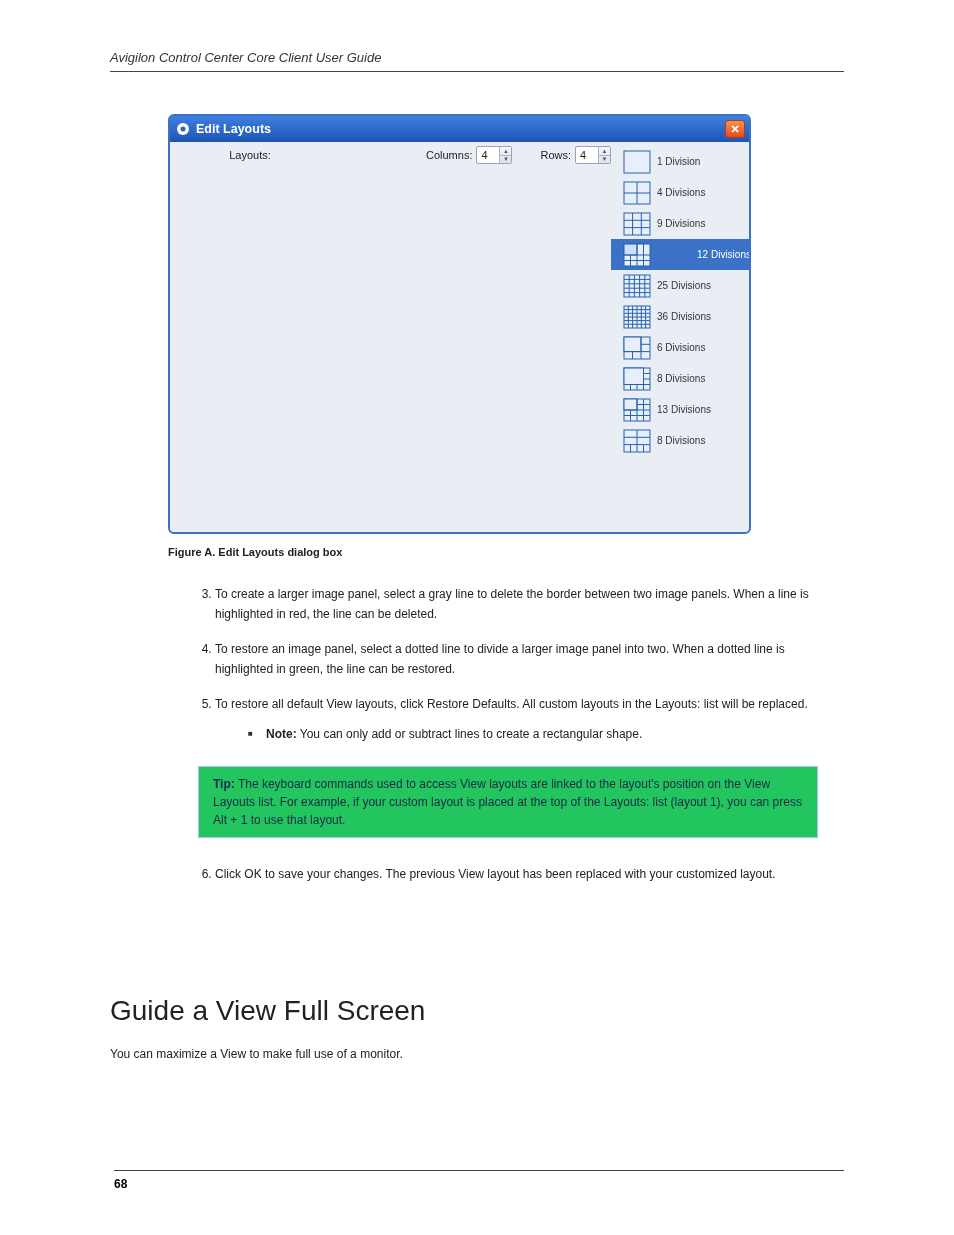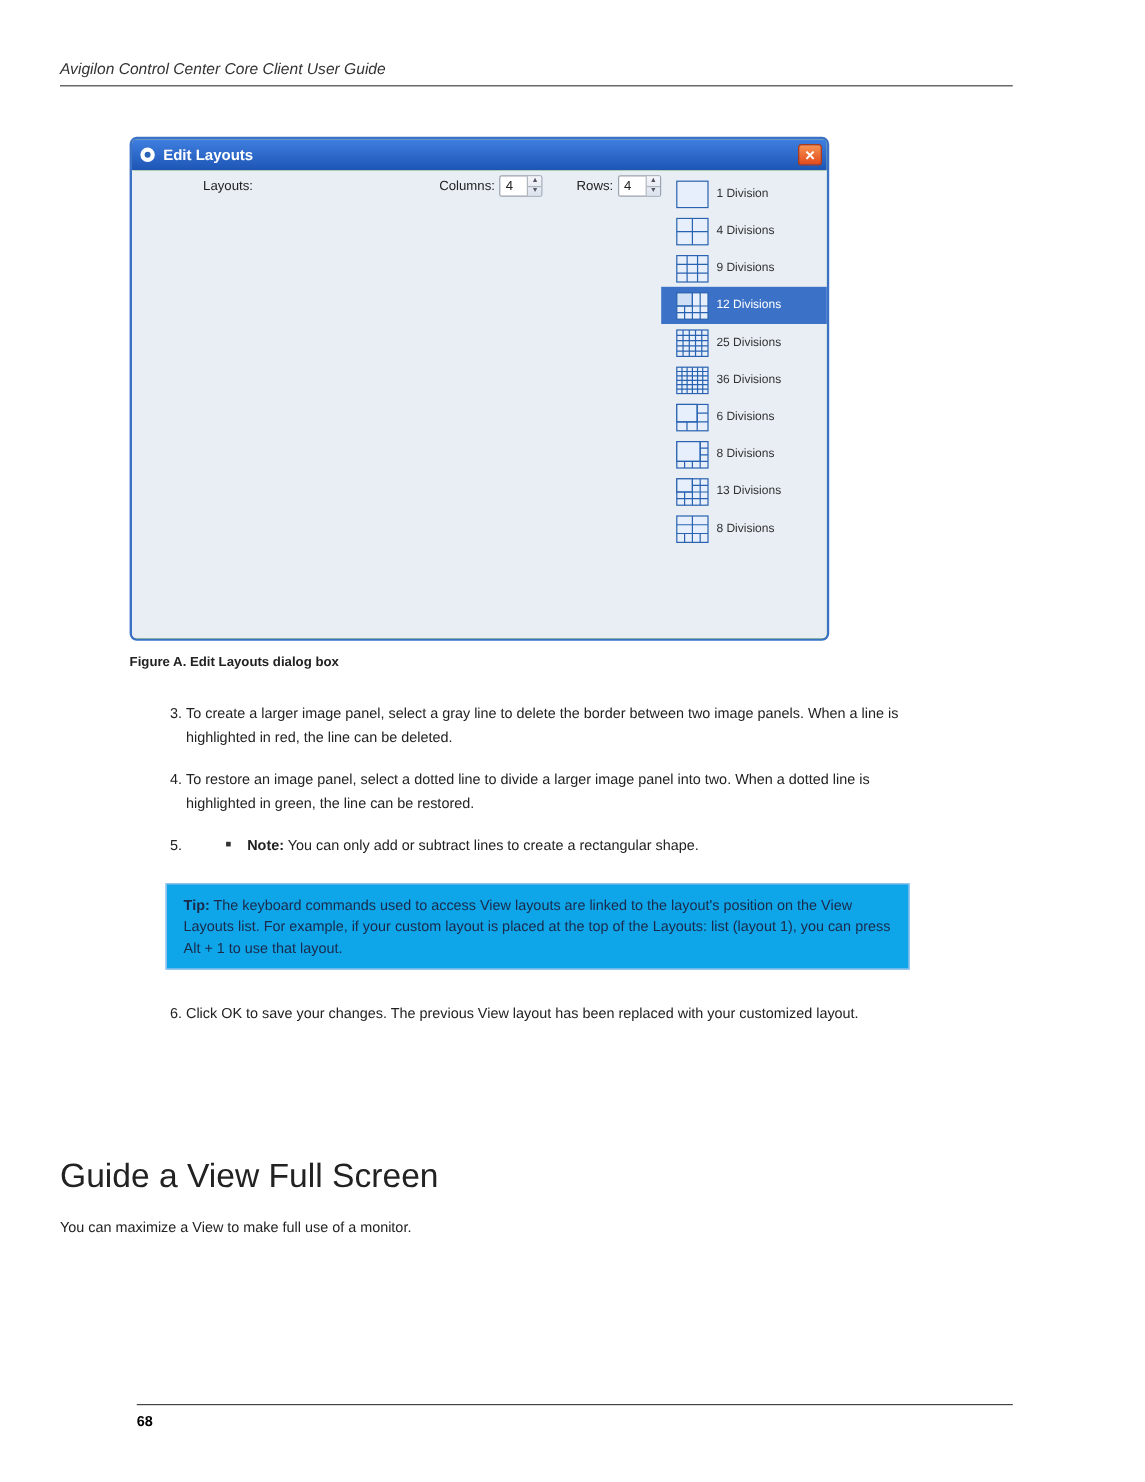--- a/index.html
+++ b/index.html
@@ -4,21 +4,21 @@
 <style>
   * { box-sizing: border-box; margin: 0; padding: 0; }
   body {
     background: #ffffff;
     font-family: "Segoe UI", Tahoma, Arial, sans-serif;
     width: 954px;
     height: 1235px;
     position: relative;
   }
   .page {
-    padding: 50px 110px 40px 50px;
+    padding: 50px 110px 40px 110px;
     height: 100%;
     position: relative;
   }
   .header-line {
     font-size: 13px;
     font-style: italic;
     color: #333;
     border-bottom: 1px solid #444;
     padding-bottom: 6px;
     margin-bottom: 42px;
@@ -27,21 +27,21 @@
     margin-left: 58px;
     width: 583px;
   }
   .dialog {
     width: 583px;
     height: 420px;
     border: 2px solid #3b72c8;
     border-radius: 6px;
     overflow: hidden;
     box-shadow: inset 0 0 0 1px #eaf1fb;
-    background: #84cc16;
+    background: #14532d;
     display: flex;
     flex-direction: column;
   }
   .titlebar {
     height: 26px;
     background: linear-gradient(#3f7fe0, #1d55b4);
     display: flex;
     align-items: center;
     color: #fff;
     font-size: 12.5px;
@@ -122,20 +122,21 @@
     height: 31px;
     display:flex; align-items:center;
     padding-left: 12px;
     font-size: 10px;
     color:#333;
     cursor:pointer;
   }
   .layout-item.selected {
     background: #3b72c8;
     color: #fff;
+    gap: 40px;
   }
   .thumb {
     width: 28px; height: 24px;
     margin-right: 6px;
     flex-shrink: 0;
   }
   .preview {
     flex:1;
     background: linear-gradient(#cdddf0, #d4e1f2);
     margin: 4px 8px 4px 0;
@@ -214,21 +215,21 @@
     content:"■";
     position:absolute;
     left:0;
     color:#333;
     font-size:8px;
     top:3px;
   }
   .tip-box {
     margin: 22px 0 0 88px;
     width: 620px;
-    background: #0ea5e9;
+    background: #22c55e;
     border: 1px solid #aac5ee;
     padding: 8px 14px;
     font-size: 12px;
     color:#1a2a4a;
     line-height: 1.5;
   }
   .tip-box b { font-weight: bold; }
   .section-heading {
     margin: 110px 0 0 0;
     font-size: 28px;
@@ -469,20 +470,21 @@
 
   <div class="body-text">
     <ol start="3">
       <li>
         <span>To create a larger image panel, select a gray line to delete the border between two image panels. When a line is highlighted in red, the line can be deleted.</span>
       </li>
       <li>
         <span>To restore an image panel, select a dotted line to divide a larger image panel into two. When a dotted line is highlighted in green, the line can be restored.</span>
       </li>
       <li>
+        <span>To restore all default View layouts, click Restore Defaults. All custom layouts in the Layouts: list will be replaced.</span>
         <ul class="sub-list">
           <li>
             <b>Note:</b> <span>You can only add or subtract lines to create a rectangular shape.</span>
           </li>
         </ul>
       </li>
     </ol>
   </div>
 
   <div class="tip-box">

